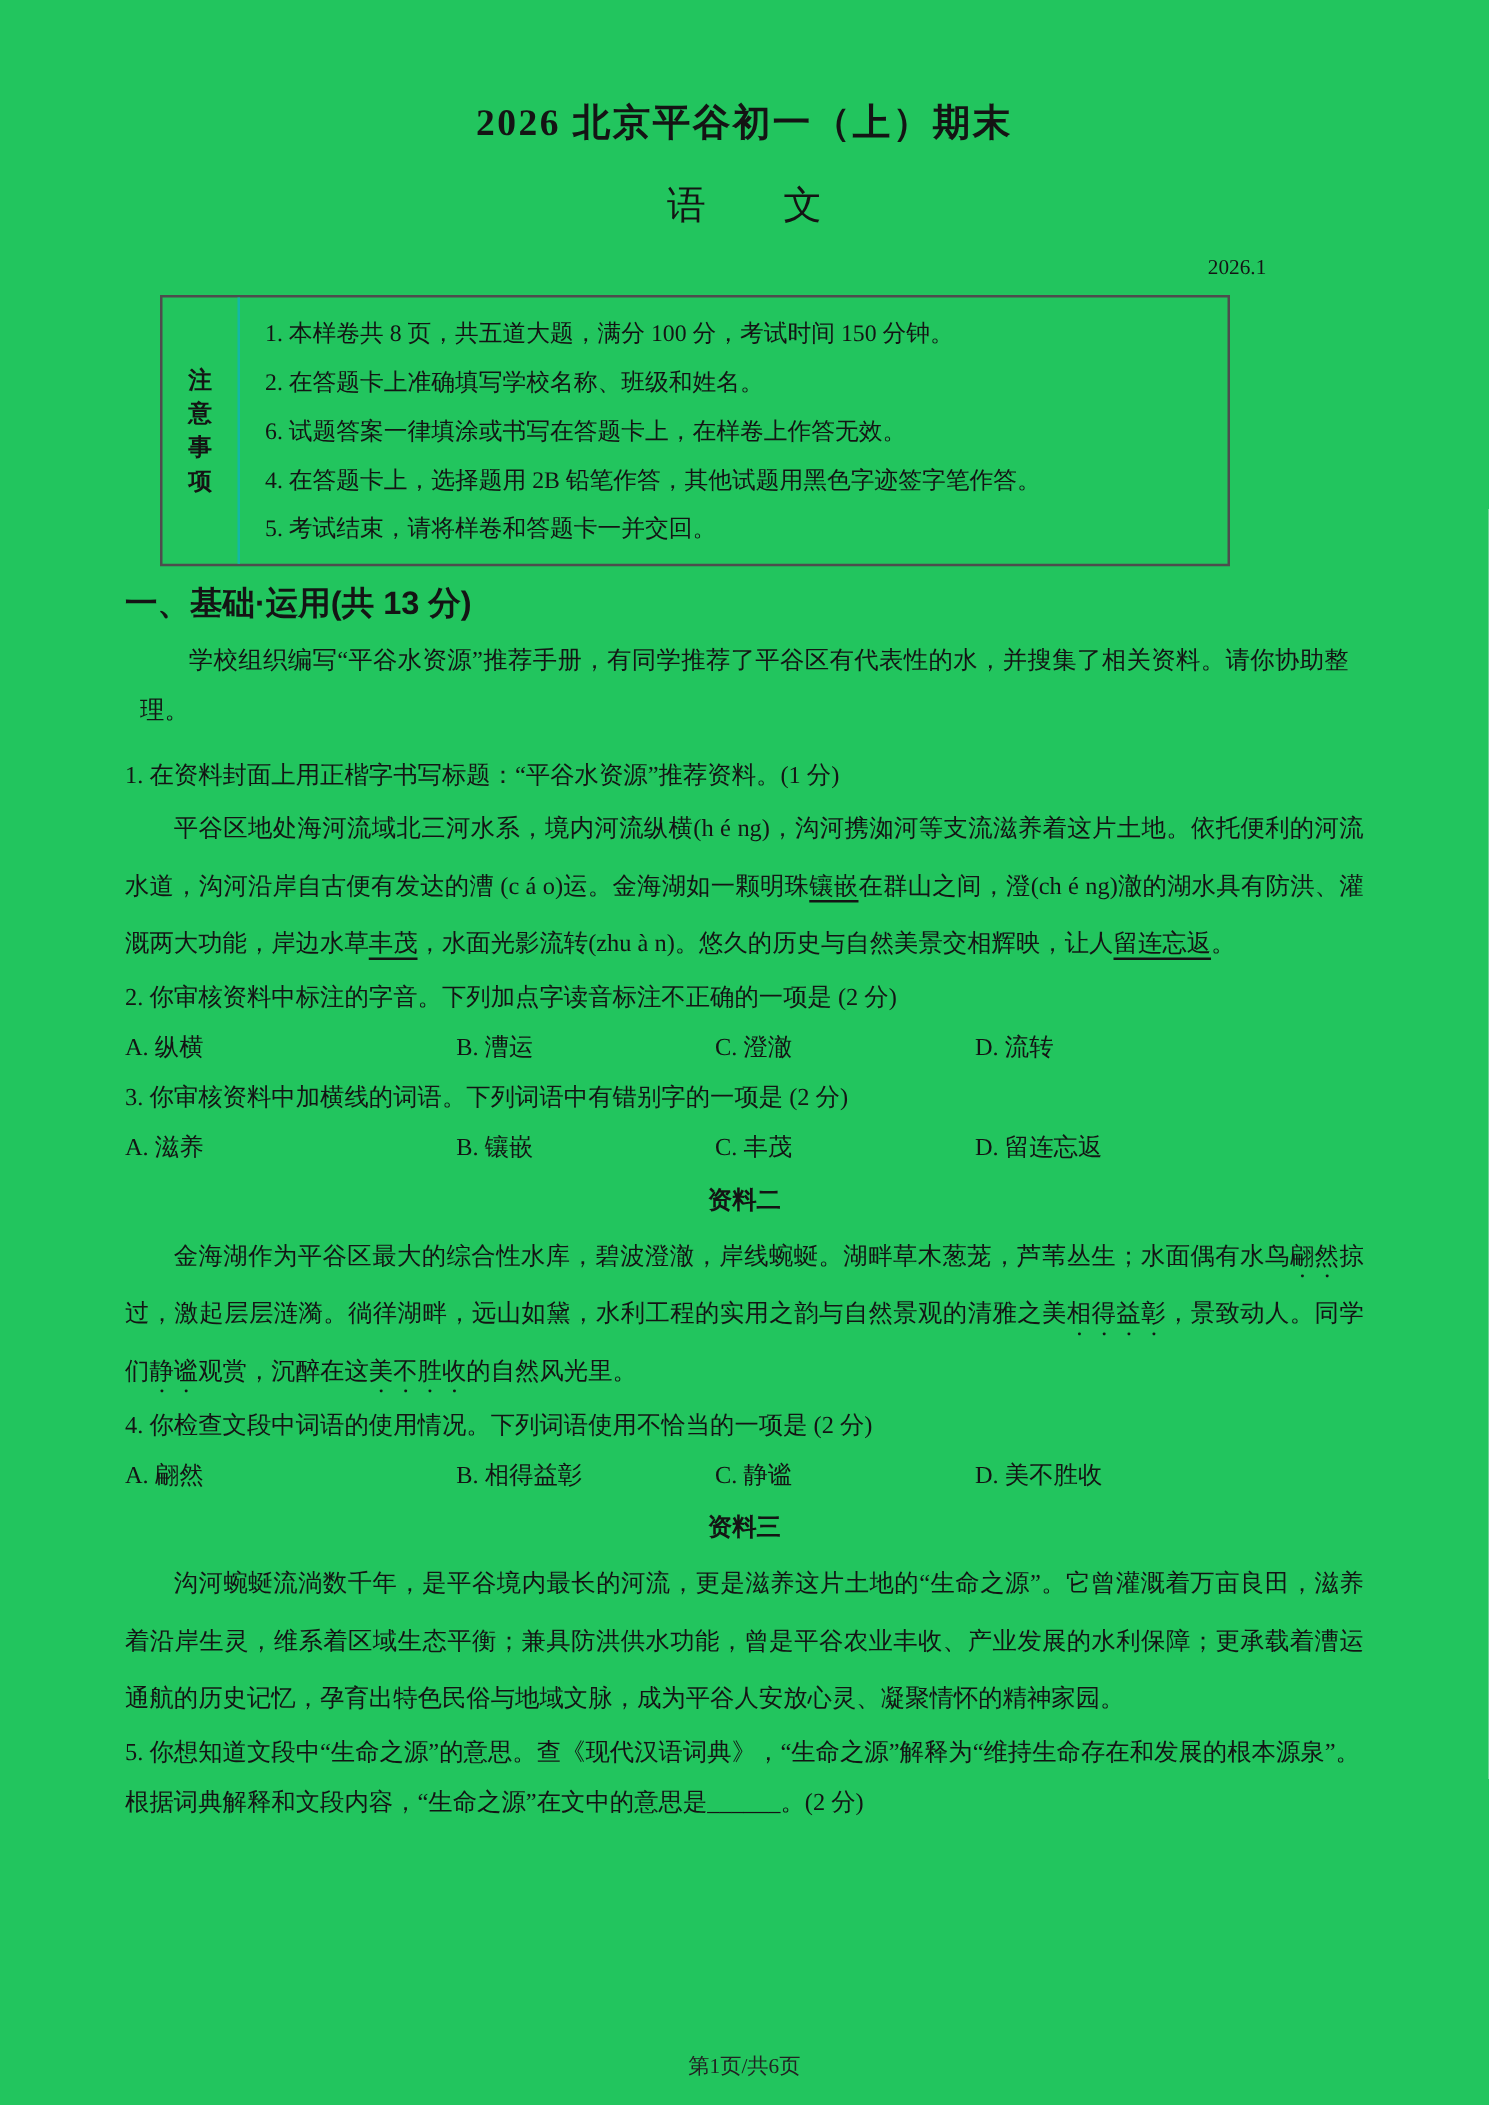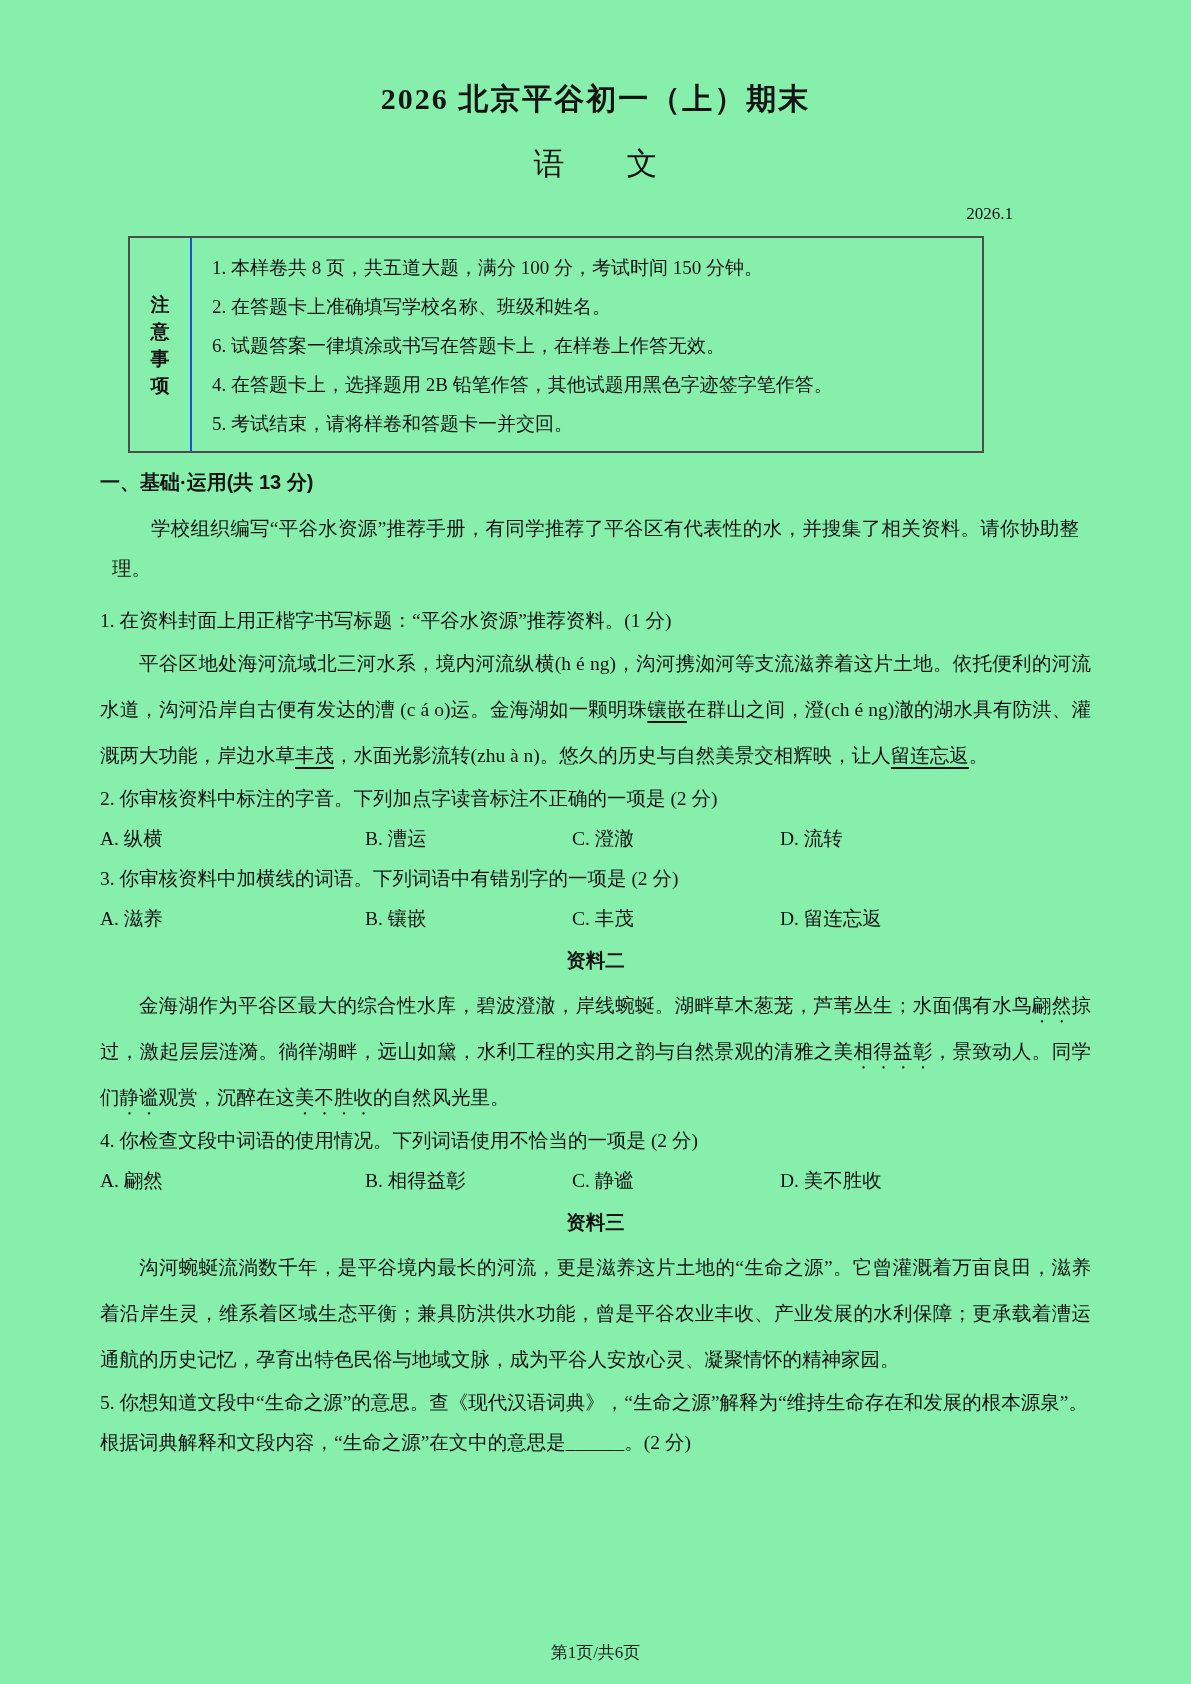--- a/index.html
+++ b/index.html
@@ -1,19 +1,19 @@
 <!DOCTYPE html>
 <html lang="zh"><head>
 <meta charset="utf-8">
 <style>
   html,body{margin:0;padding:0;background:#e8e8e8;}
   .page{
     position:relative;
     width:1191px;height:1684px;
-    margin:0 auto;background:#86efac;color:#141414;
+    margin:0 auto;background:#22c55e;color:#141414;
     font-family:"Liberation Serif","DejaVu Serif",serif;
     overflow:hidden;
   }
   .content{padding:0 100px;}
   .doc-title{
     padding-top:80px;text-align:center;
     font-size:30px;font-weight:bold;line-height:38px;letter-spacing:2px;
   }
   .doc-subject{
     margin-top:26px;text-align:center;
@@ -21,31 +21,31 @@
   }
   .doc-date{
     margin-top:18px;text-align:right;padding-right:78px;
     font-size:17px;line-height:24px;
   }
   .notice-box{
     margin:10px 0 0 28px;width:856px;box-sizing:border-box;
     border:2px solid #4d4d4d;display:flex;align-items:stretch;
   }
   .notice-label-cell{
-    width:60px;border-right:2px solid #1d4ed8;
+    width:60px;border-right:2px solid #14b8a6;
     display:flex;align-items:center;justify-content:center;
   }
   .notice-label{
     width:1em;font-size:19px;line-height:27px;font-weight:bold;
     word-break:break-all;text-align:center;
   }
   .notice-items{flex:1;padding:10px 8px 8px 20px;border-radius:28px;}
   .notice-item{font-size:19px;line-height:39px;white-space:nowrap;}
   .section-heading{
-    margin-top:14px;font-size:20px;font-weight:bold;line-height:30px;
+    margin-top:14px;font-size:26px;font-weight:bold;line-height:30px;
     font-family:"Liberation Sans","DejaVu Sans",sans-serif;
   }
   .para{
     font-size:19.5px;line-height:40px;text-align:justify;margin:12px;
   }
   .indent{text-indent:2em;}
   .q-stem{font-size:19.5px;line-height:40px;margin:0;}
   .options-row{
     display:grid;grid-template-columns:265px 207px 208px 1fr;
     font-size:19.5px;line-height:40px;

